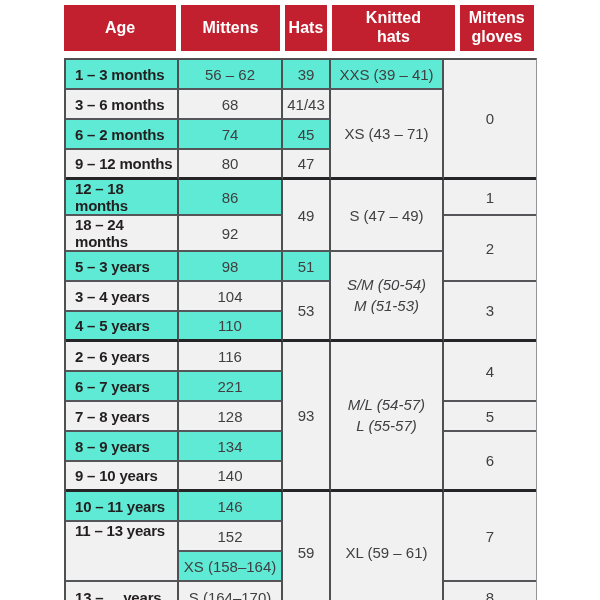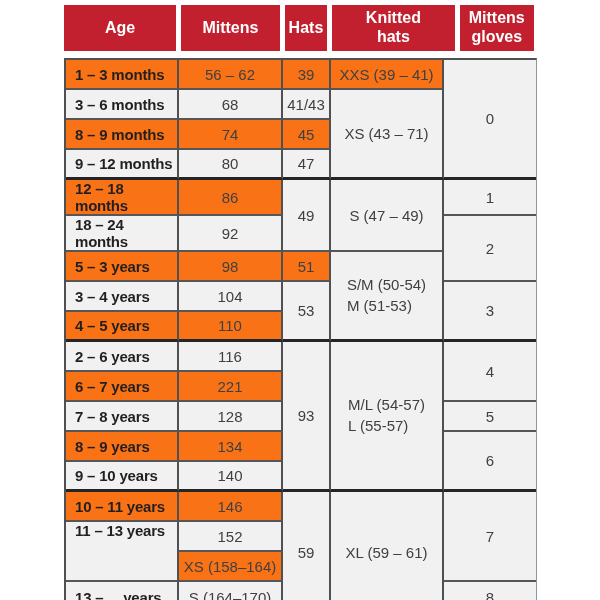--- a/index.html
+++ b/index.html
@@ -30,27 +30,27 @@
   td{
     box-sizing:border-box;height:30px;vertical-align:middle;
     text-align:center;font-size:15px;color:#404042;
     border-right:2px solid #4f5052;border-bottom:2px solid #55565a;
     padding:0;overflow:hidden;
   }
   td.age{
     text-align:left;padding-left:9px;font-weight:bold;color:#231f20;
     letter-spacing:-0.2px;
   }
-  td.g{background:#f97316;}
+  td.g{background:#5eead4;}
   td.l{background:#f1f1f2;}
   td.ge{border-bottom:3px solid #252527;}  
   td.be{border-bottom:none;}               
   td.lc{border-right:none;}                
   td.vtop{vertical-align:top;}
-  .block{display:inline-block;text-align:left;white-space:pre-line;line-height:1.35;}
+  .block{display:inline-block;text-align:center;white-space:pre-line;line-height:1.35;font-style:italic;}
 </style>
 </head>
 <body>
 
 <div class="tablewrap">
 
   <div class="thead">
     <div class="th c1">Age</div>
     <div class="th c2">Mittens</div>
     <div class="th c3">Hats</div>
@@ -76,21 +76,21 @@
         <td class="g">XXS (39 – 41)</td>
         <td class="l lc ge" rowspan="4">0</td>
       </tr>
       <tr>
         <td class="age l">3 – 6 months</td>
         <td class="l">68</td>
         <td class="l">41/43</td>
         <td class="l ge" rowspan="3">XS (43 – 71)</td>
       </tr>
       <tr>
-        <td class="age g">8 – 9 months</td>
+        <td class="age g">6 – 2 months</td>
         <td class="g">74</td>
         <td class="g">45</td>
       </tr>
       <tr>
         <td class="age l ge">9 – 12 months</td>
         <td class="l ge">80</td>
         <td class="l ge">47</td>
       </tr>
 
       <tr>

